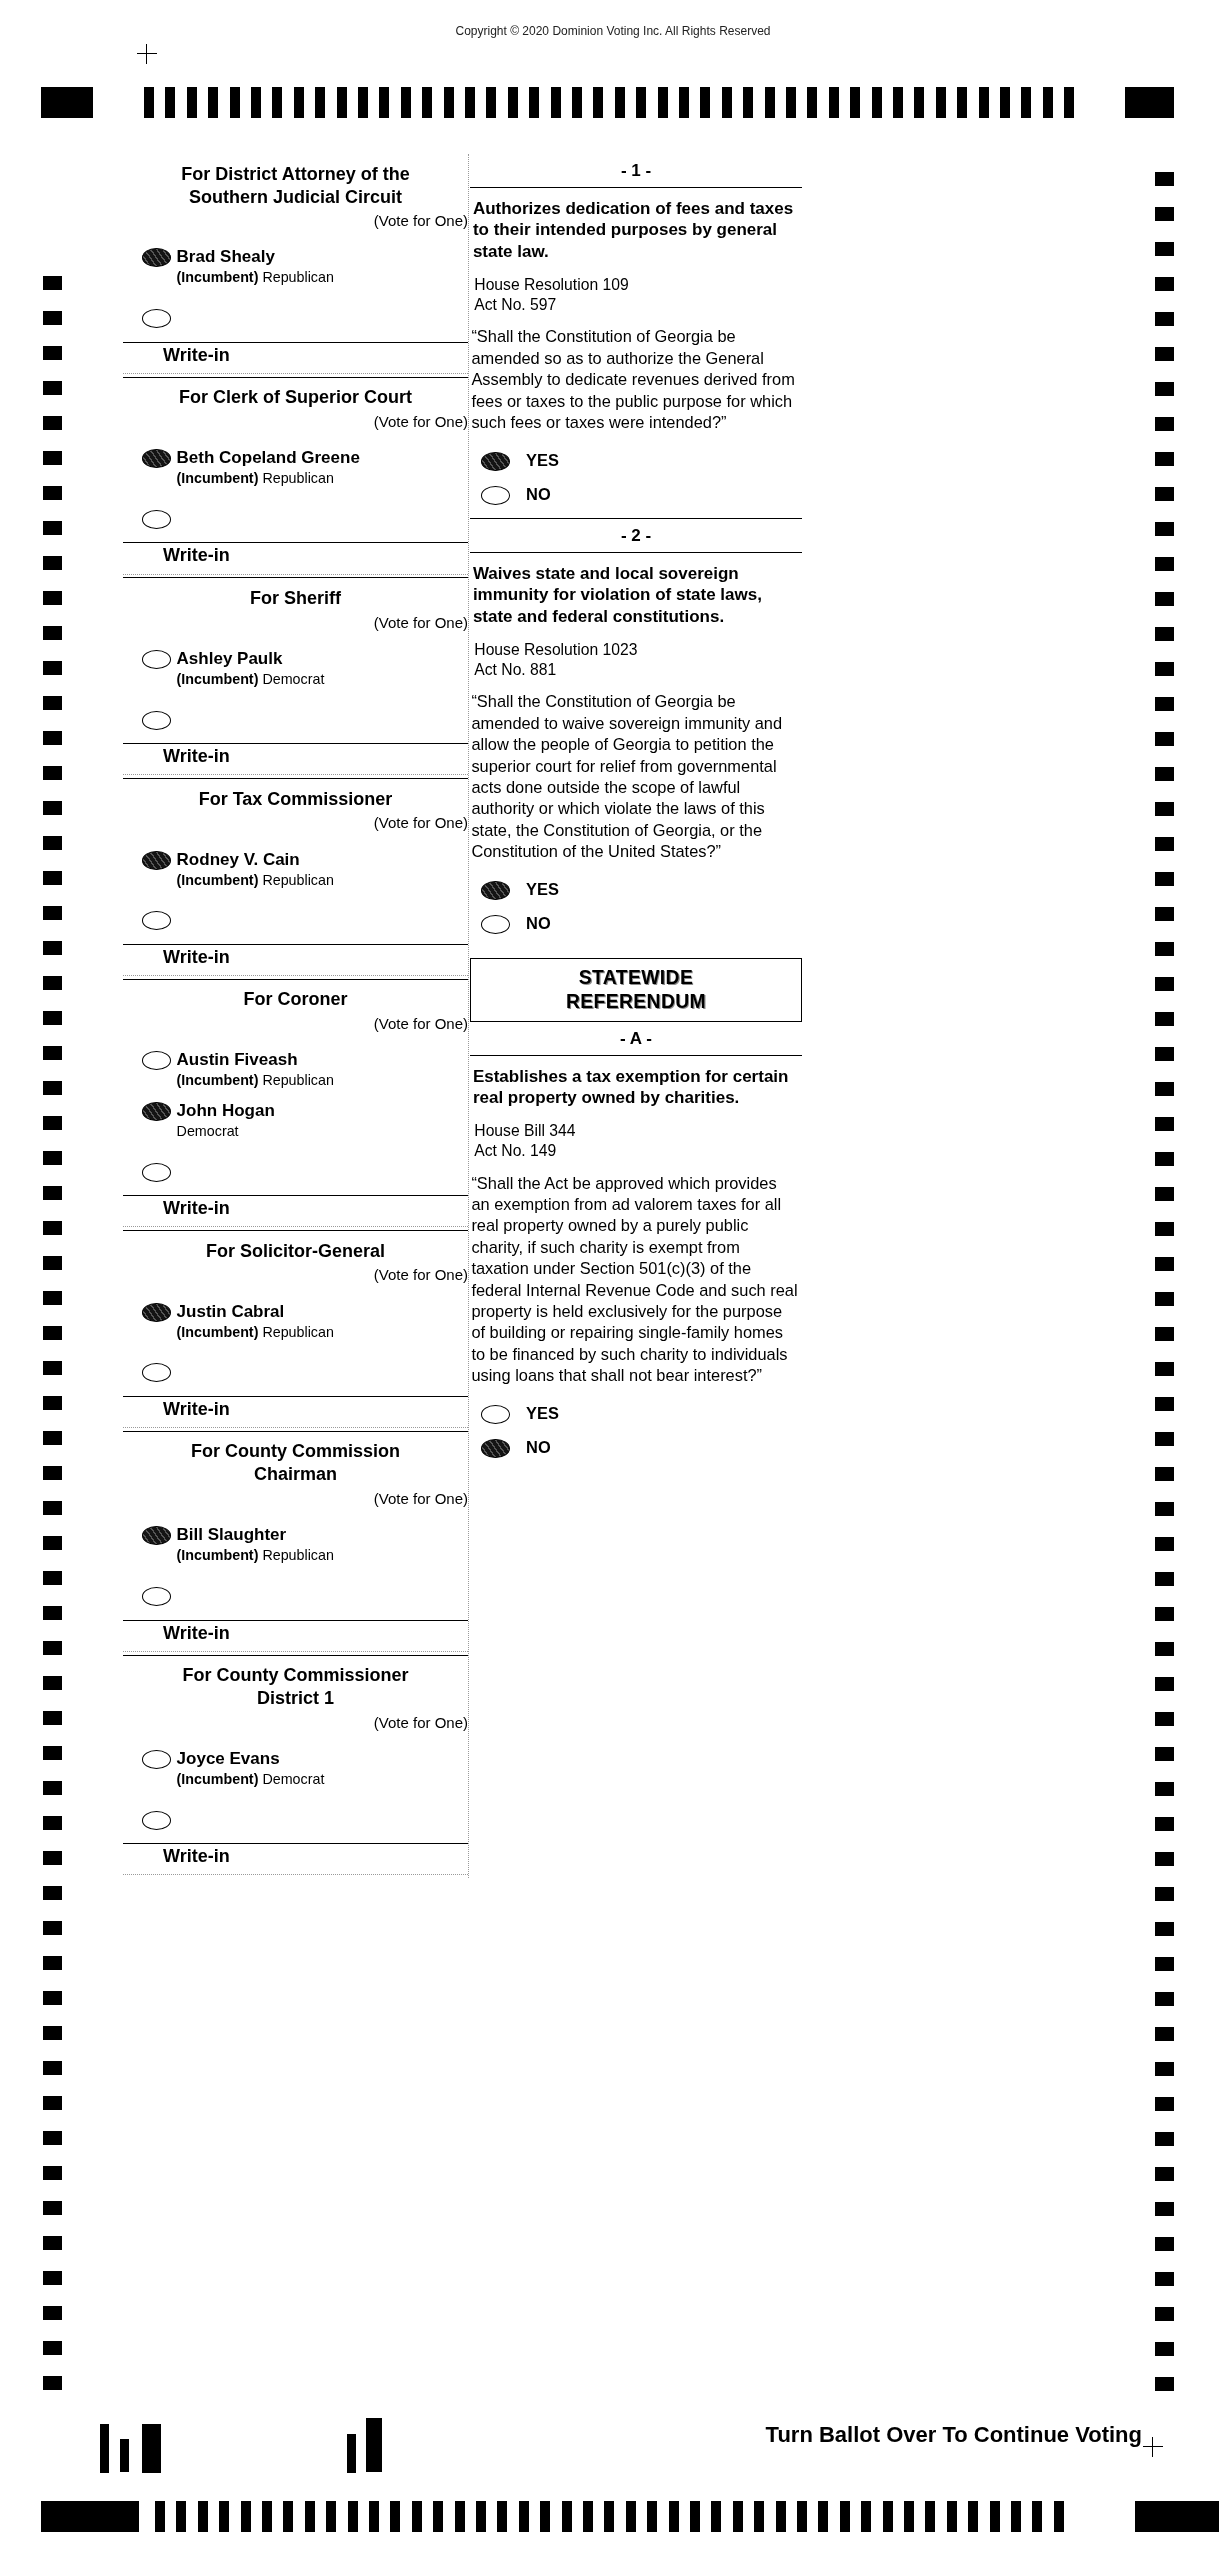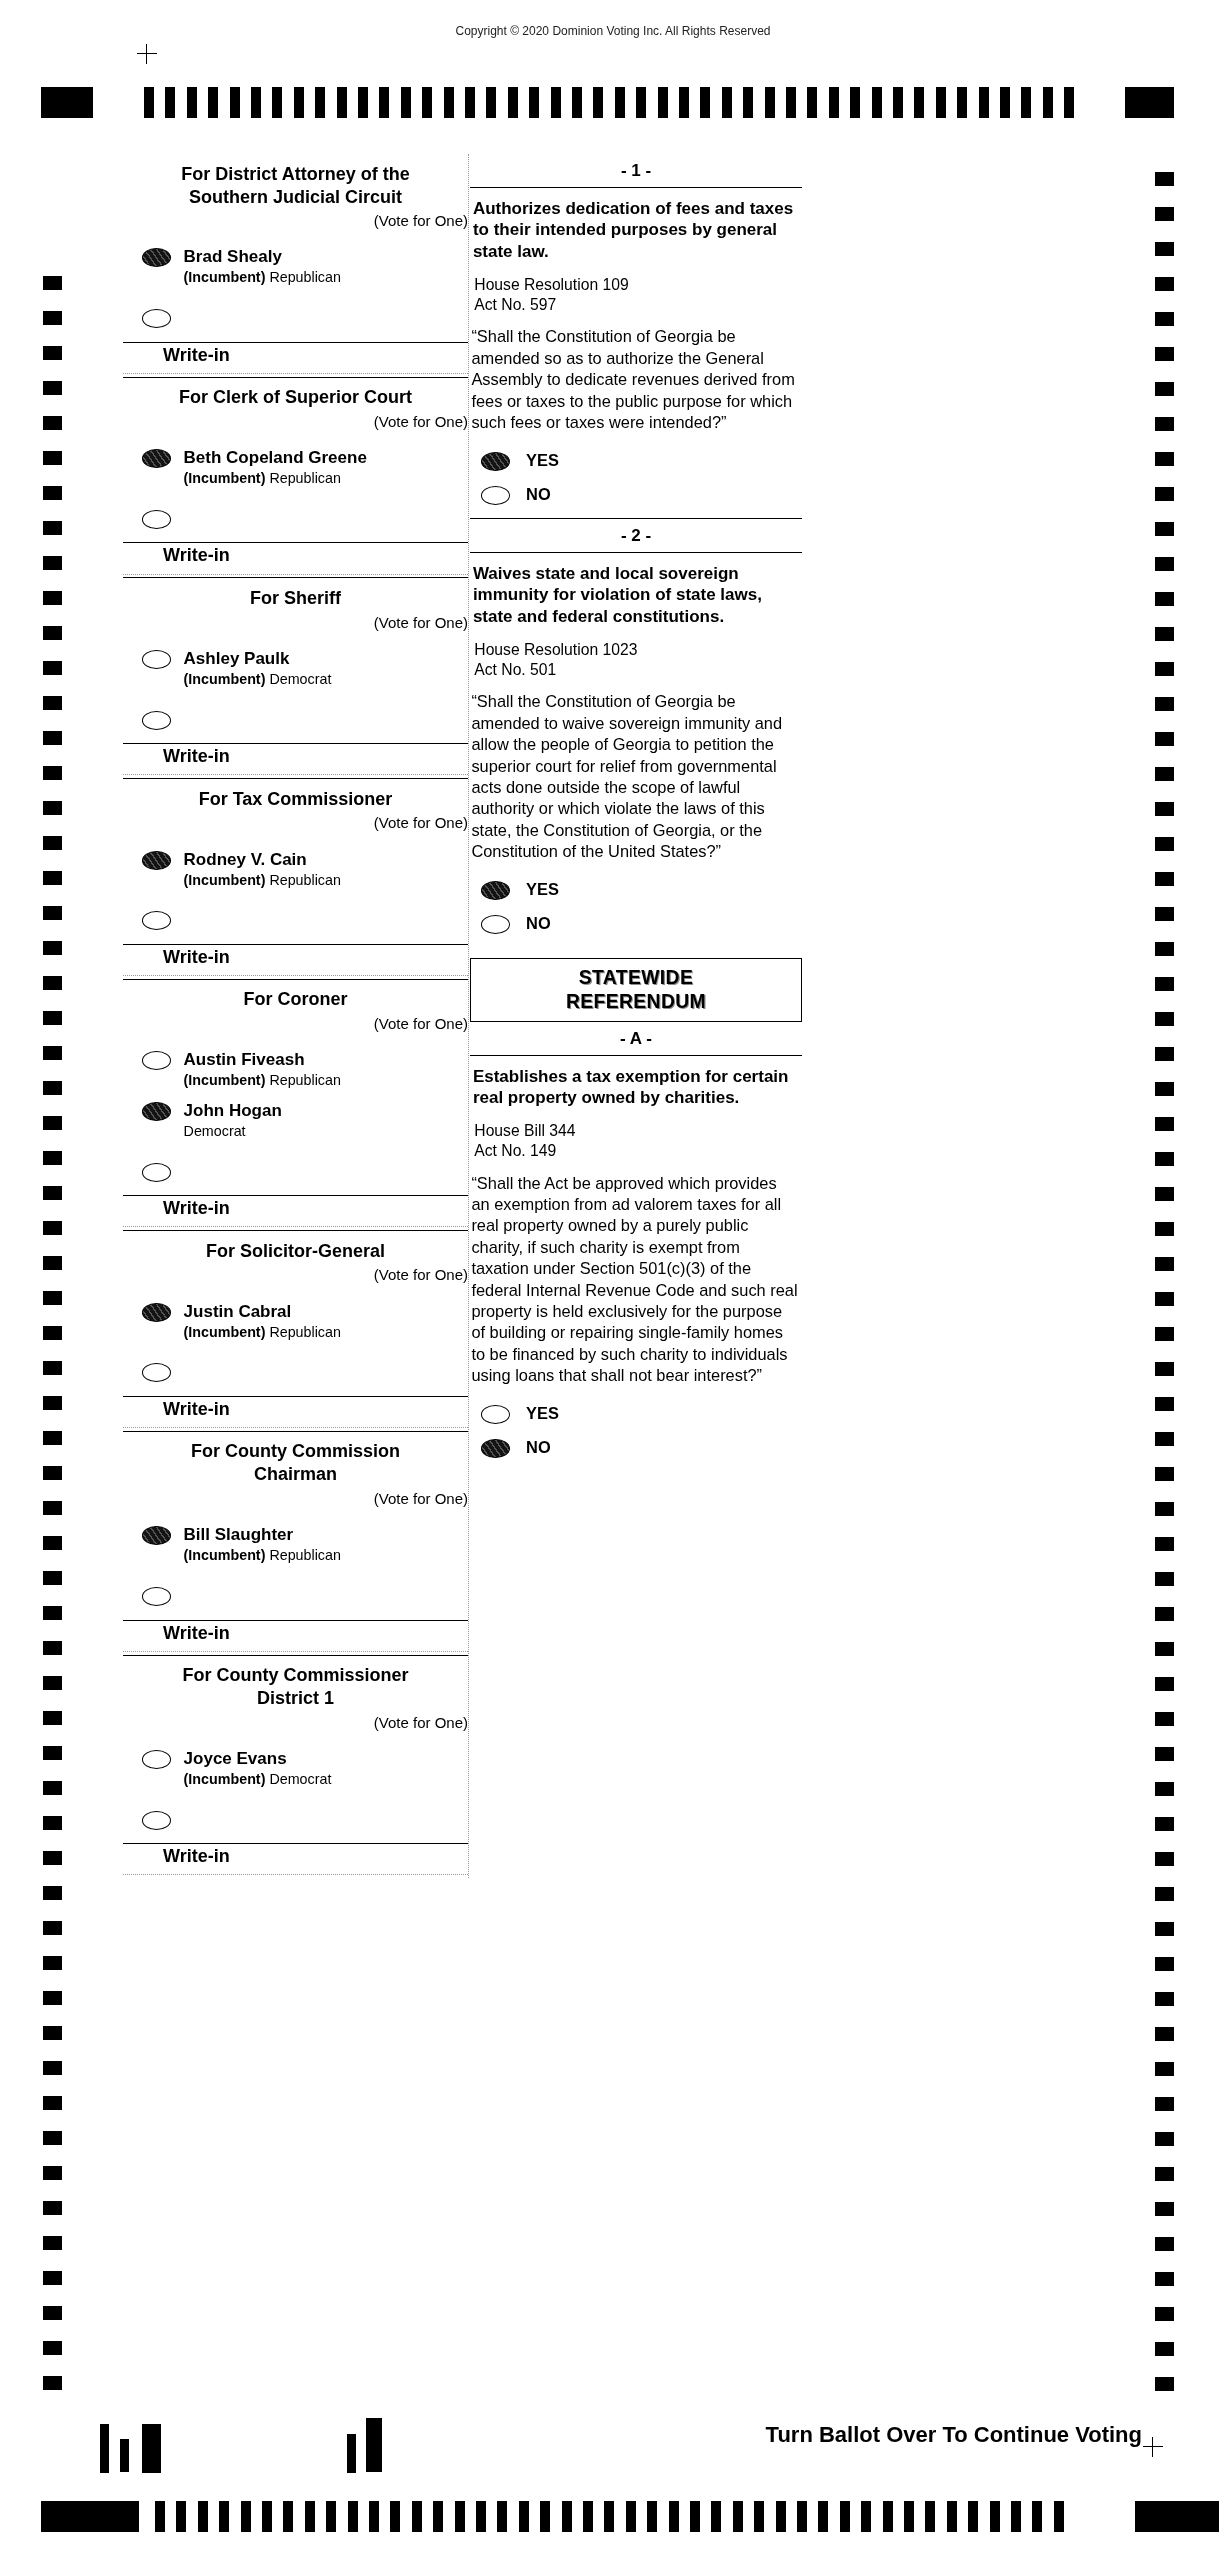--- a/index.html
+++ b/index.html
@@ -33,21 +33,21 @@
   }
   .col-right{position:absolute;left:470px;top:154px;width:332px;}
   
   .contest{padding-bottom:2.9px;}
   .contest + .contest{border-top:1.4px solid #000;}
   .c-title{
     font-size:18px;font-weight:bold;text-align:center;
     line-height:23px;white-space:pre-line;padding-top:8.6px;
   }
   .c-vote{font-size:15px;text-align:right;padding:3.6px 0 14.3px;}
-  .cand{display:flex;gap:13px;padding:2.9px 0 8.6px 18.6px;}
+  .cand{display:flex;gap:6px;padding:2.9px 0 8.6px 18.6px;}
   .oval{
     flex:none;display:inline-block;width:27px;height:17px;
     border:1.4px solid #000;border-radius:50%;background:#fff;margin-top:2.1px;
   }
   .oval[data-mark="filled"]{
     background:#141414;
     background-image:repeating-linear-gradient(55deg,rgba(255,255,255,0.28) 0 1.4px,transparent 1.4px 5px);
   }
   .cand-name{font-size:17px;font-weight:bold;line-height:21px;}
   .cand-party{font-size:14.3px;padding-top:2.1px;}
@@ -271,21 +271,21 @@
         <span class="oval" data-mark="empty"></span>
         <span class="choice-label">NO</span>
       </div>
     </section>
 
     <section class="m-section">
       <div class="m-number">- 2 -</div>
       <div class="m-summary">Waives state and local sovereign immunity for violation of state laws, state and federal constitutions.</div>
       <div class="m-ref">
         <div>House Resolution 1023</div>
-        <div>Act No. 501</div>
+        <div>Act No. 881</div>
       </div>
       <div class="m-question">“Shall the Constitution of Georgia be amended to waive sovereign immunity and allow the people of Georgia to petition the superior court for relief from governmental acts done outside the scope of lawful authority or which violate the laws of this state, the Constitution of Georgia, or the Constitution of the United States?”</div>
       <div class="choice-row">
         <span class="oval" data-mark="filled"></span>
         <span class="choice-label">YES</span>
       </div>
       <div class="choice-row">
         <span class="oval" data-mark="empty"></span>
         <span class="choice-label">NO</span>
       </div>

